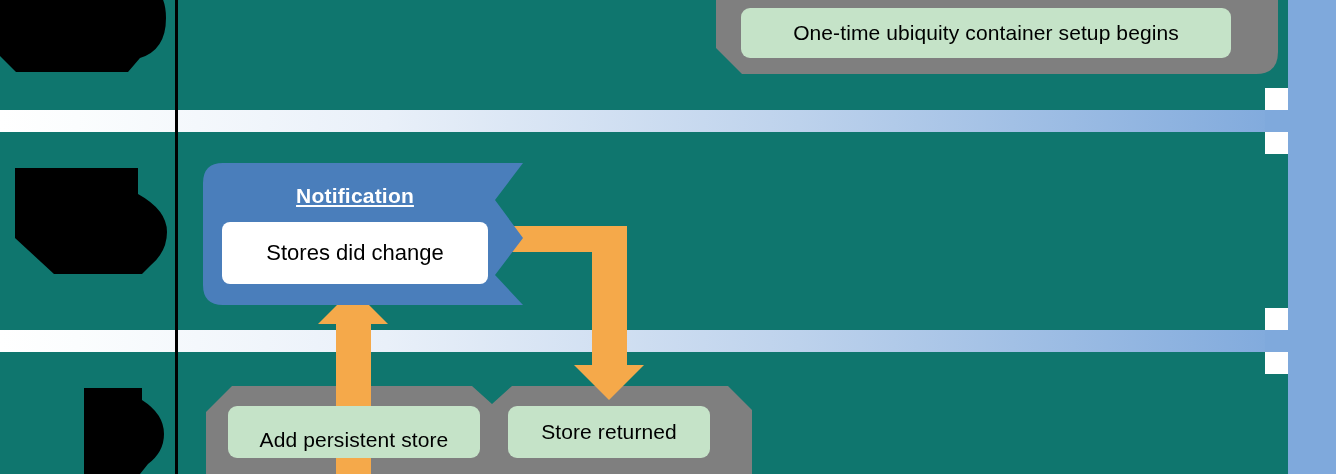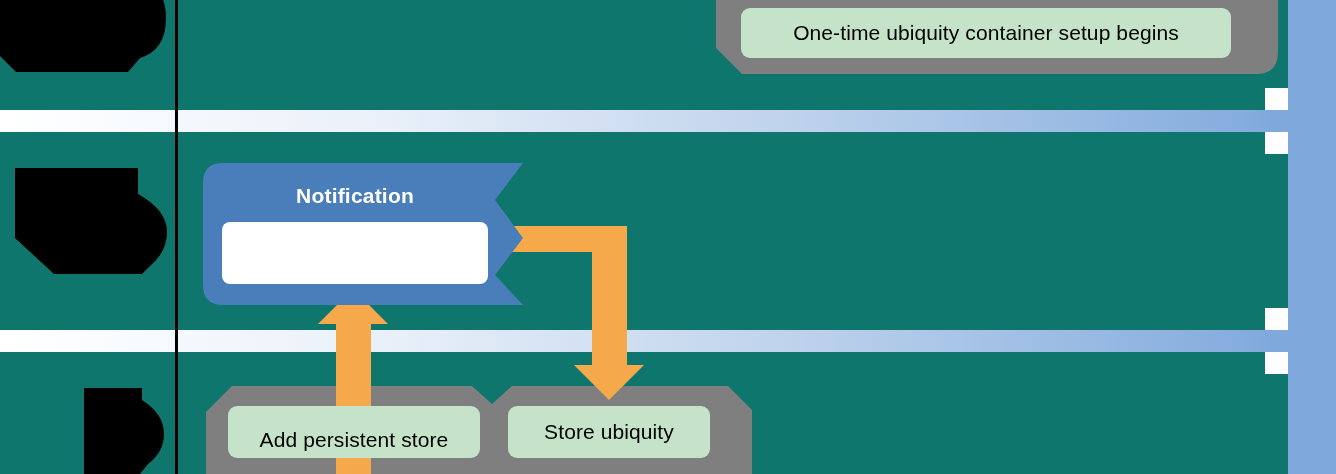--- a/index.html
+++ b/index.html
@@ -34,20 +34,21 @@
     color:#000000;
     font-size:21px;
     font-weight:400;
     letter-spacing:0.1px;
   }
   .lbl-title{
     color:#ffffff;
     font-size:21px;
     font-weight:700;
     letter-spacing:0.2px;
+    text-decoration:underline;
   }
   .lbl-inner{
     color:#000000;
     font-size:22px;
     font-weight:400;
   }
 </style>
 </head>
 <body>
 
@@ -163,18 +164,19 @@
       <path fill="#000000" d="M84,388 L142,388 L142,400 Q164,414 164,434 Q164,452 148,464 L140,474 L84,474 Z"></path>
     </g>
 
     <rect x="175" y="0" width="3" height="474" fill="#000000"></rect>
   </svg>
 
   <div class="lbl lbl-green" style="left:741px; top:8px; width:490px; height:50px;">One-time ubiquity container setup begins</div>
 
   <div class="lbl lbl-title" style="left:203px; top:178px; width:304px; height:36px;">Notification</div>
 
+  <div class="lbl lbl-inner" style="left:222px; top:222px; width:266px; height:62px;">Stores did change</div>
 
   <div class="lbl lbl-green" style="left:228px; top:406px; width:252px; height:68px;">Add persistent store</div>
 
-  <div class="lbl lbl-green" style="left:508px; top:406px; width:202px; height:52px;">Store ubiquity</div>
+  <div class="lbl lbl-green" style="left:508px; top:406px; width:202px; height:52px;">Store returned</div>
 
 </div>
 
 </body></html>

